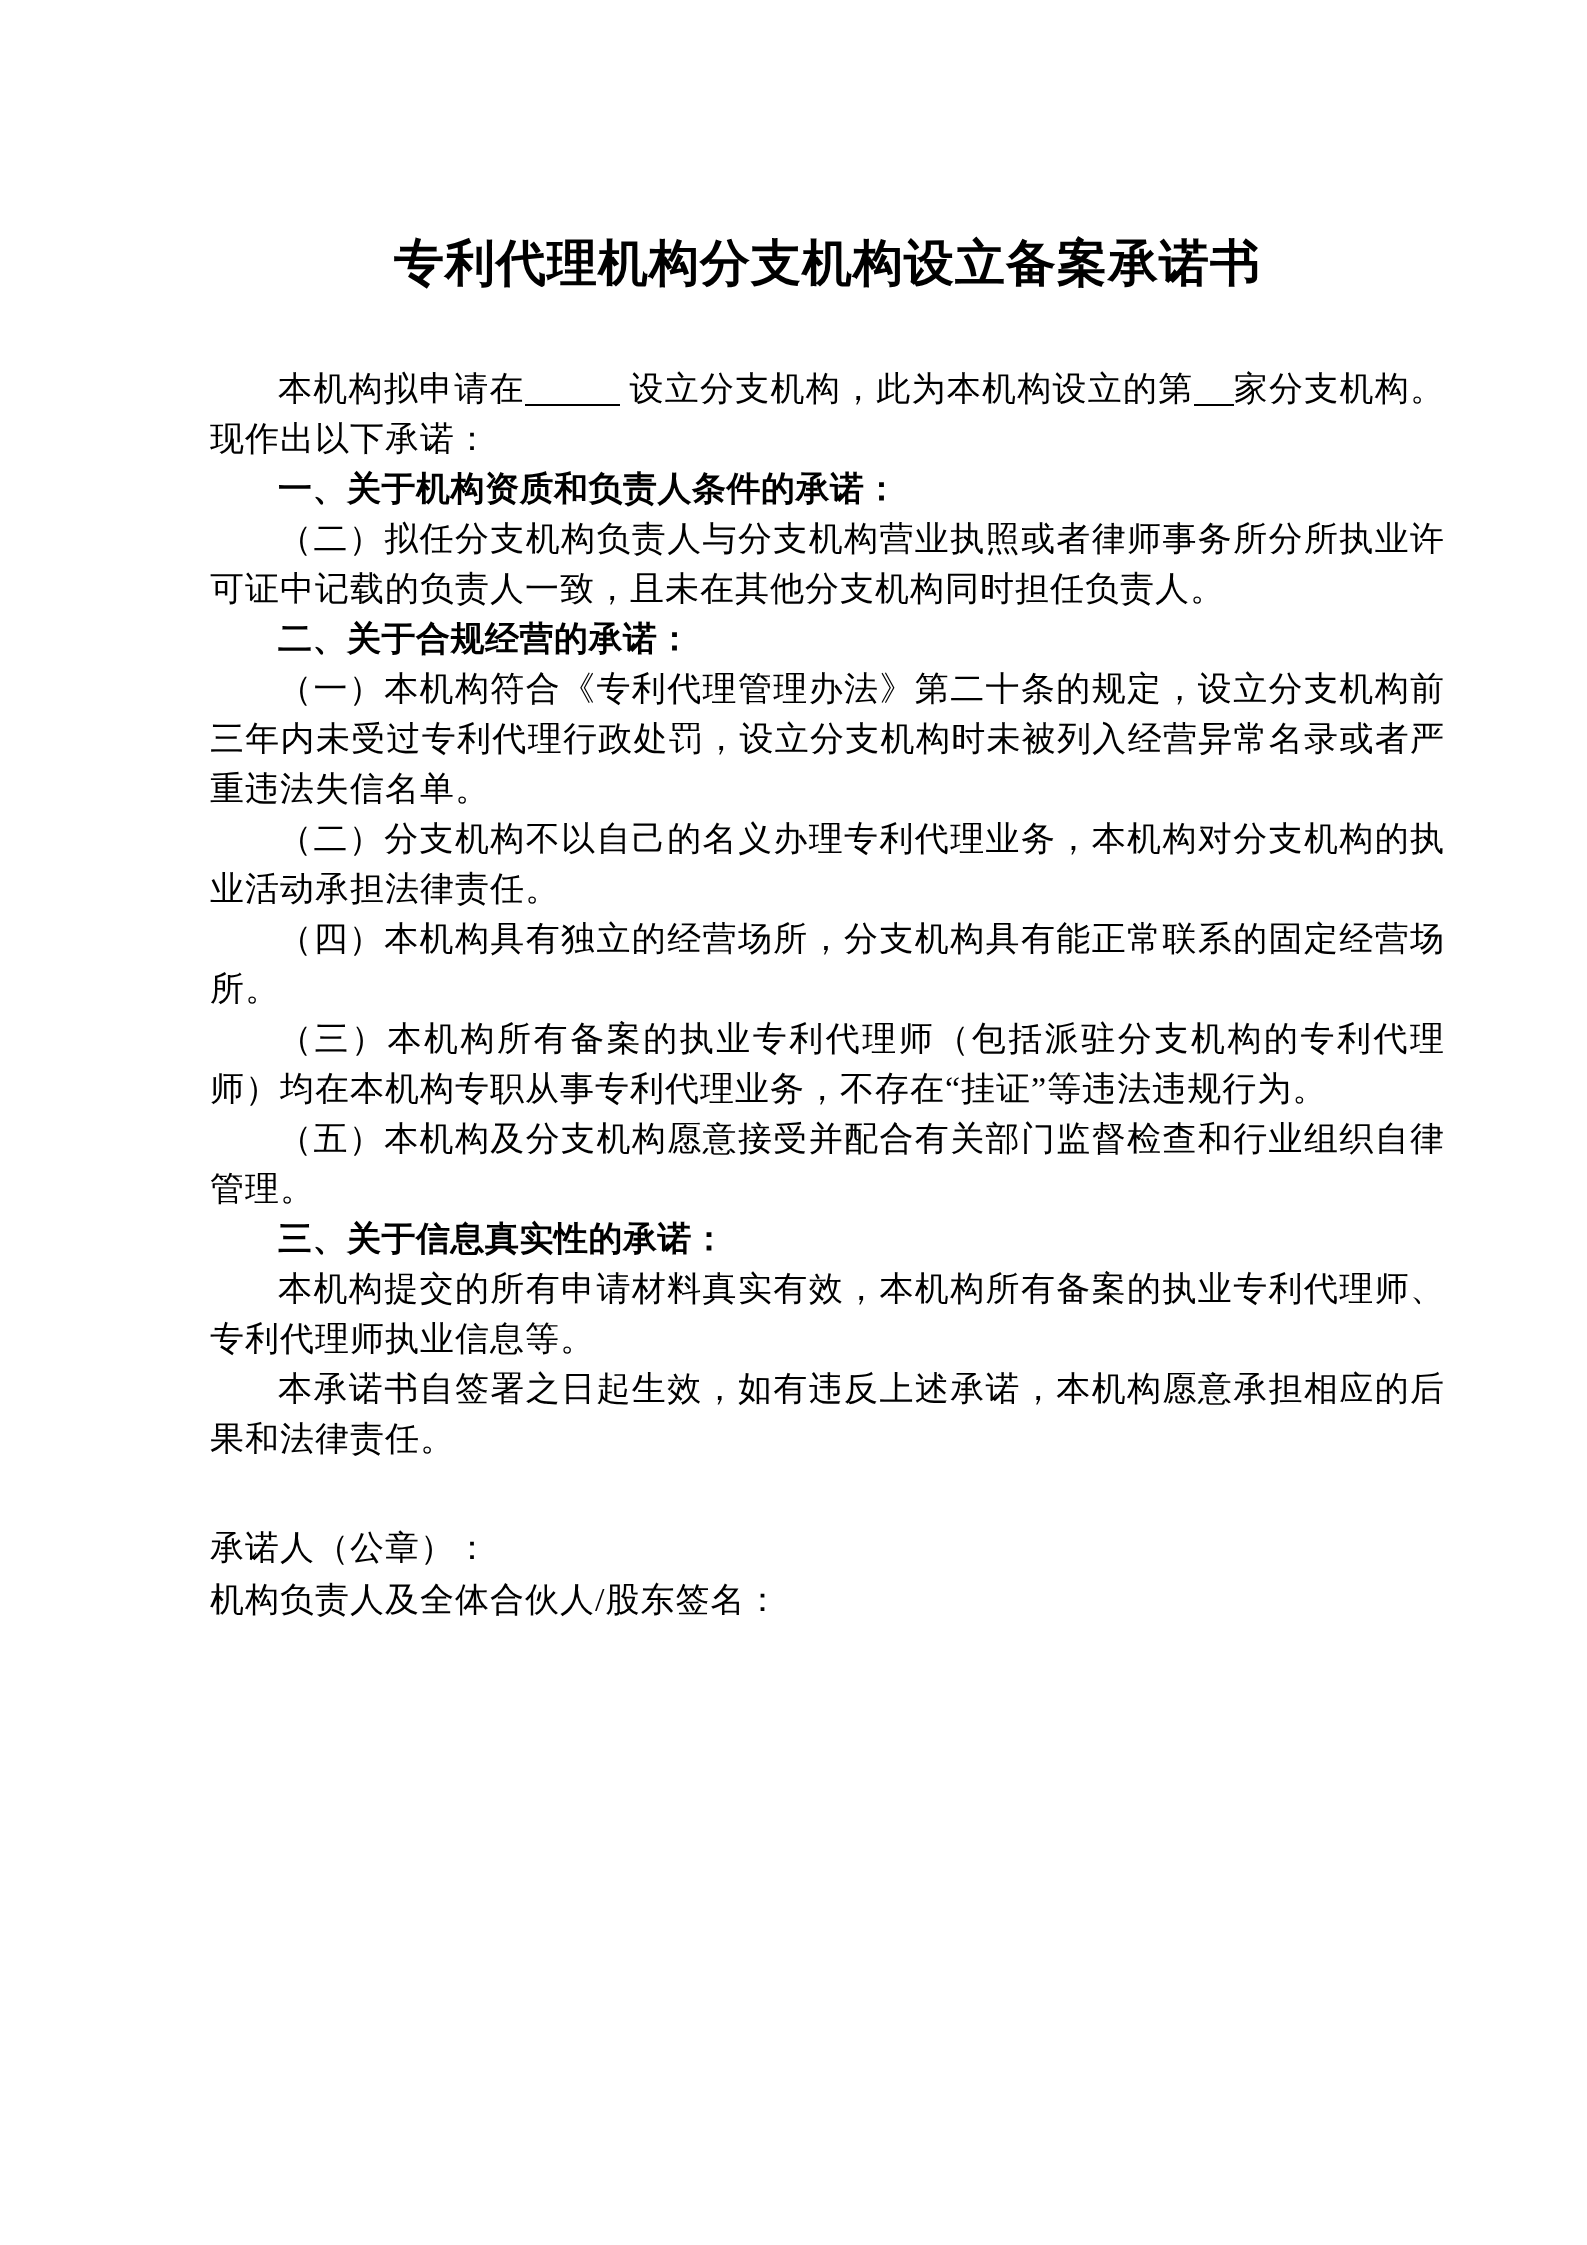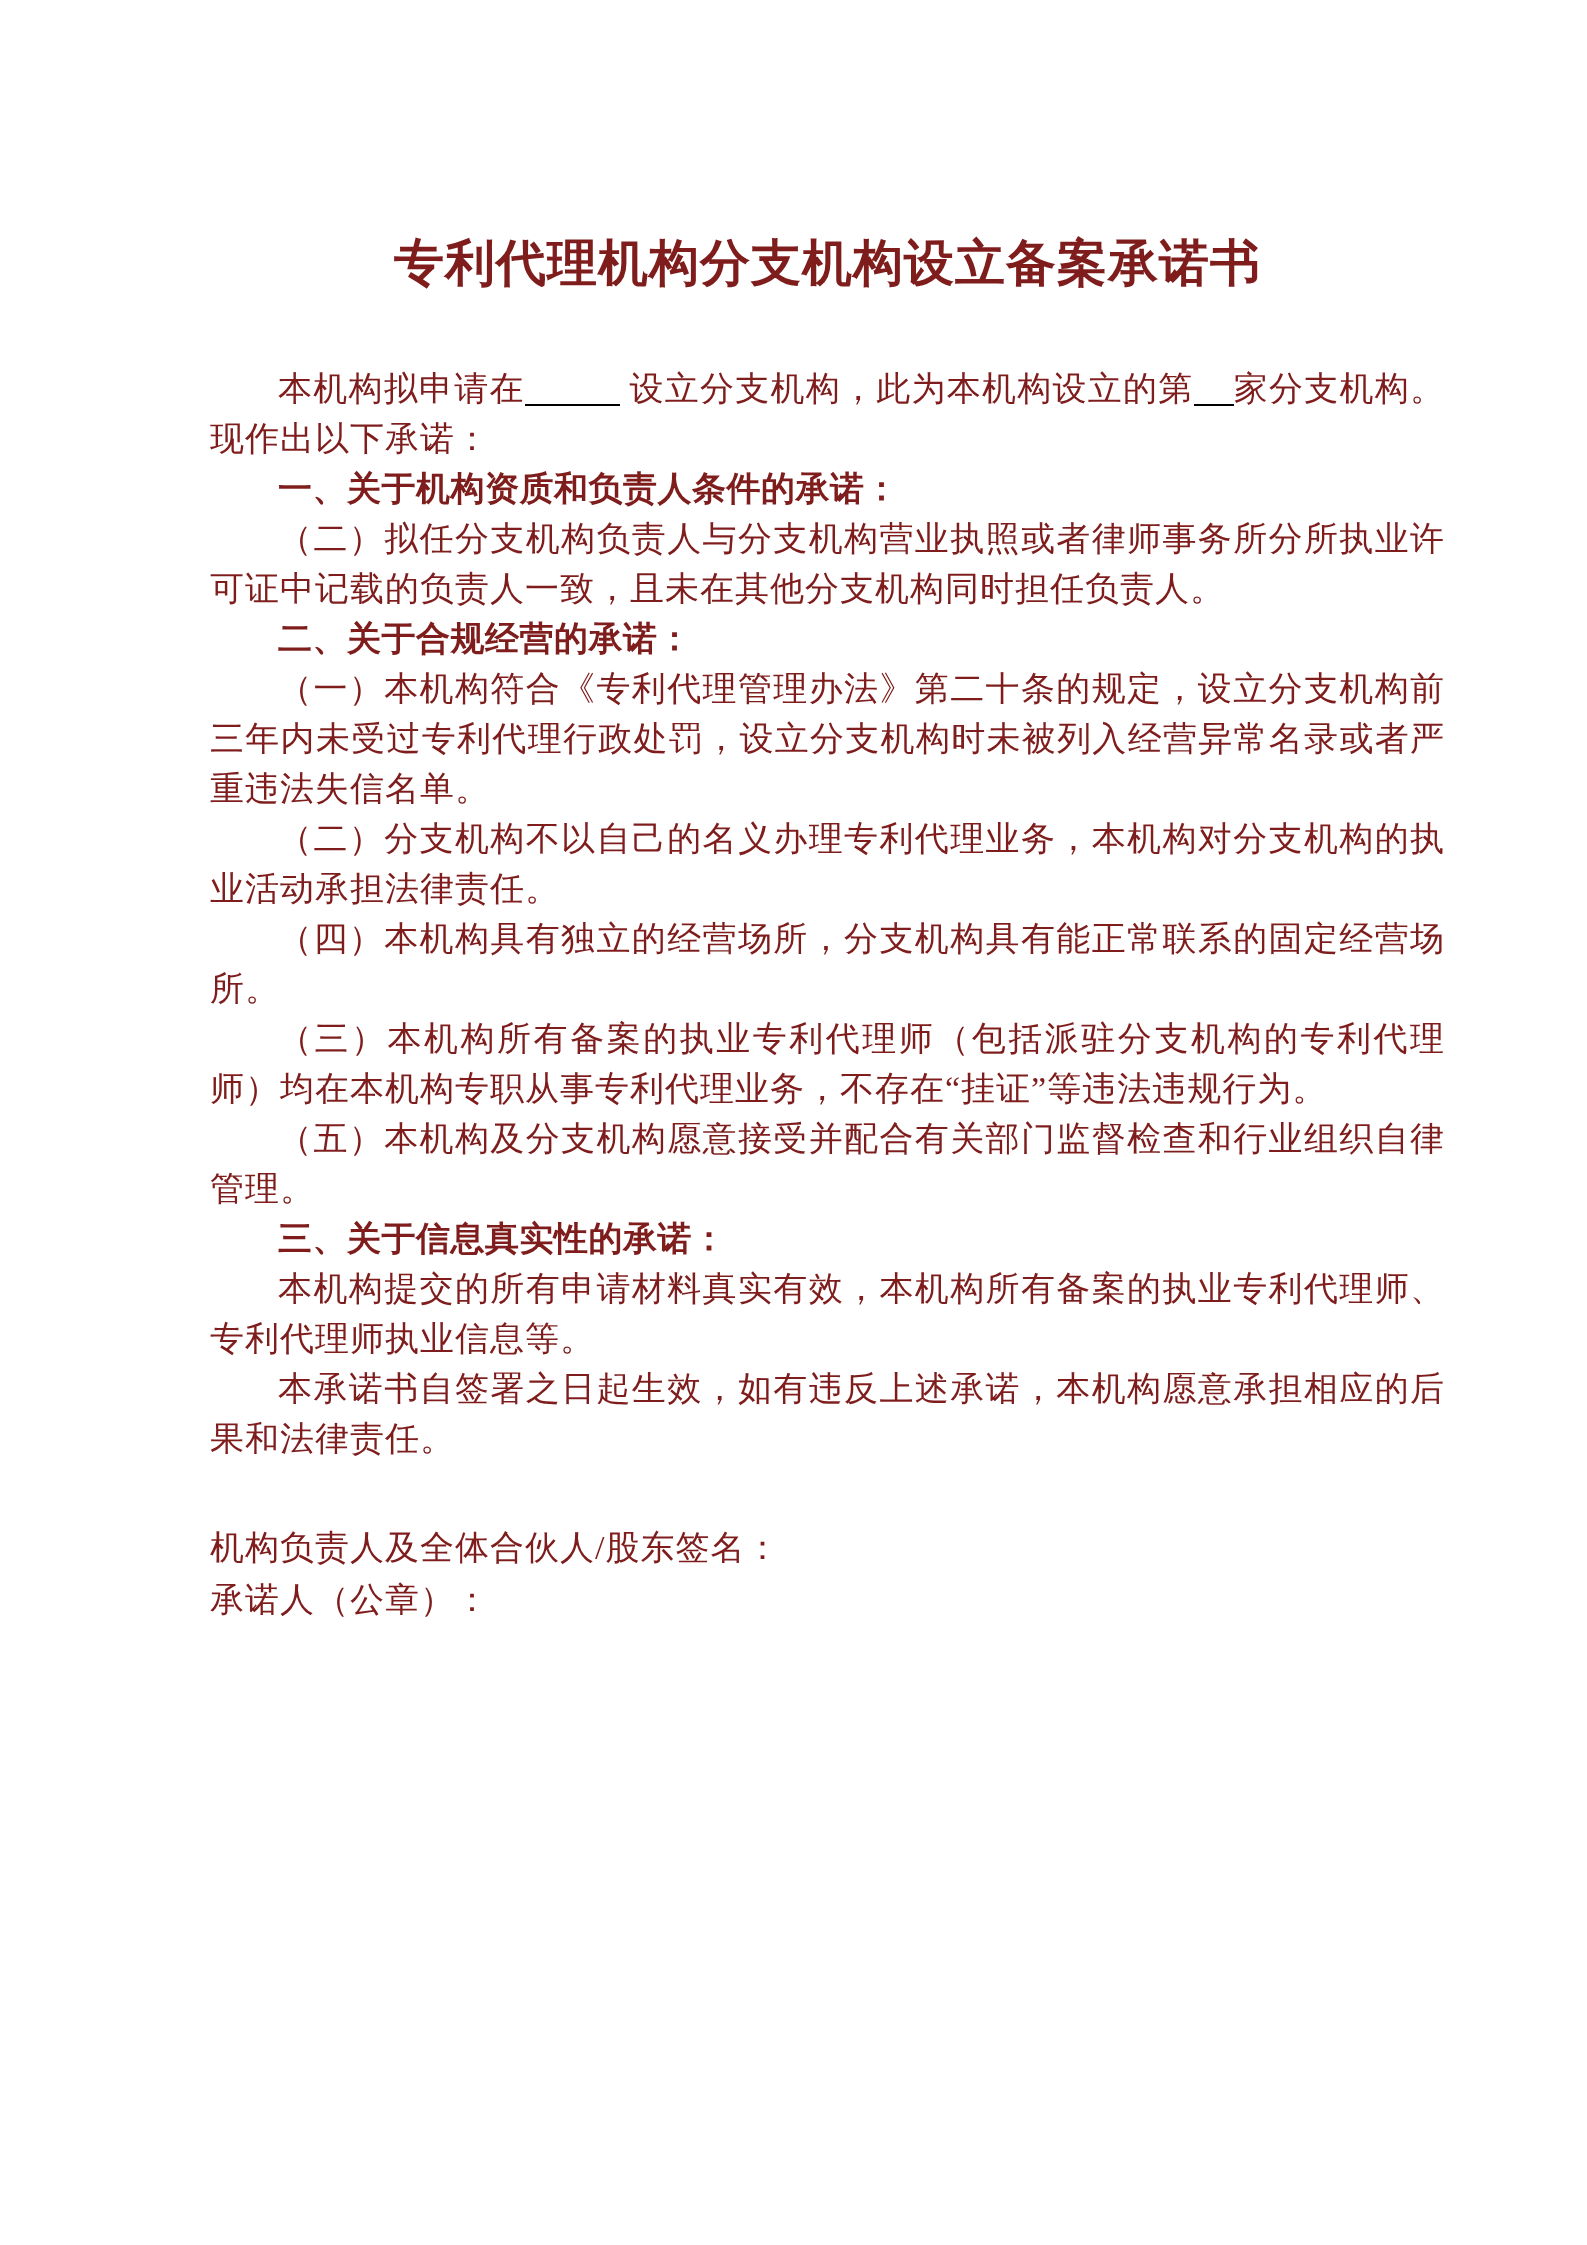--- a/index.html
+++ b/index.html
@@ -6,21 +6,21 @@
     margin: 0;
     padding: 0;
     background: #ffffff;
   }
   .page {
     position: relative;
     width: 1587px;
     height: 2174px;
     box-sizing: border-box;
     background: #ffffff;
-    color: #7f1d1d;
+    color: #000000;
     font-family: "Liberation Serif", "DejaVu Serif", serif;
     padding: 230px 142px 0 210px;
     overflow: hidden;
   }
   .doc-title {
     margin: 0 0 46px 0;
     font-size: 50px;
     line-height: 66px;
     font-weight: 700;
     text-align: center;
@@ -84,19 +84,19 @@
       <p><span>（四）本机构具有独立的经营场所，分支机构具有能正常联系的固定经营场所。</span></p>
       <p><span>（三）本机构所有备案的执业专利代理师（包括派驻分支机构的专利代理师）均在本机构专职从事专利代理业务，不存在“挂证”等违法违规行为。</span></p>
       <p><span>（五）本机构及分支机构愿意接受并配合有关部门监督检查和行业组织自律管理。</span></p>
       <p class="heading"><span>三、关于信息真实性的承诺：</span></p>
       <p><span>本机构提交的所有申请材料真实有效，本机构所有备案的执业专利代理师、专利代理师执业信息等。</span></p>
       <p><span>本承诺书自签署之日起生效，如有违反上述承诺，本机构愿意承担相应的后果和法律责任。</span></p>
     </div>
 
   <div class="signature">
     <p>
-      <span>机构负责人及全体合伙人/股东签名：</span>
+      <span>承诺人（公章）：</span>
     </p>
     <p>
-      <span>承诺人（公章）：</span>
+      <span>机构负责人及全体合伙人/股东签名：</span>
     </p>
   </div>
 </div>
 
 </body></html>

